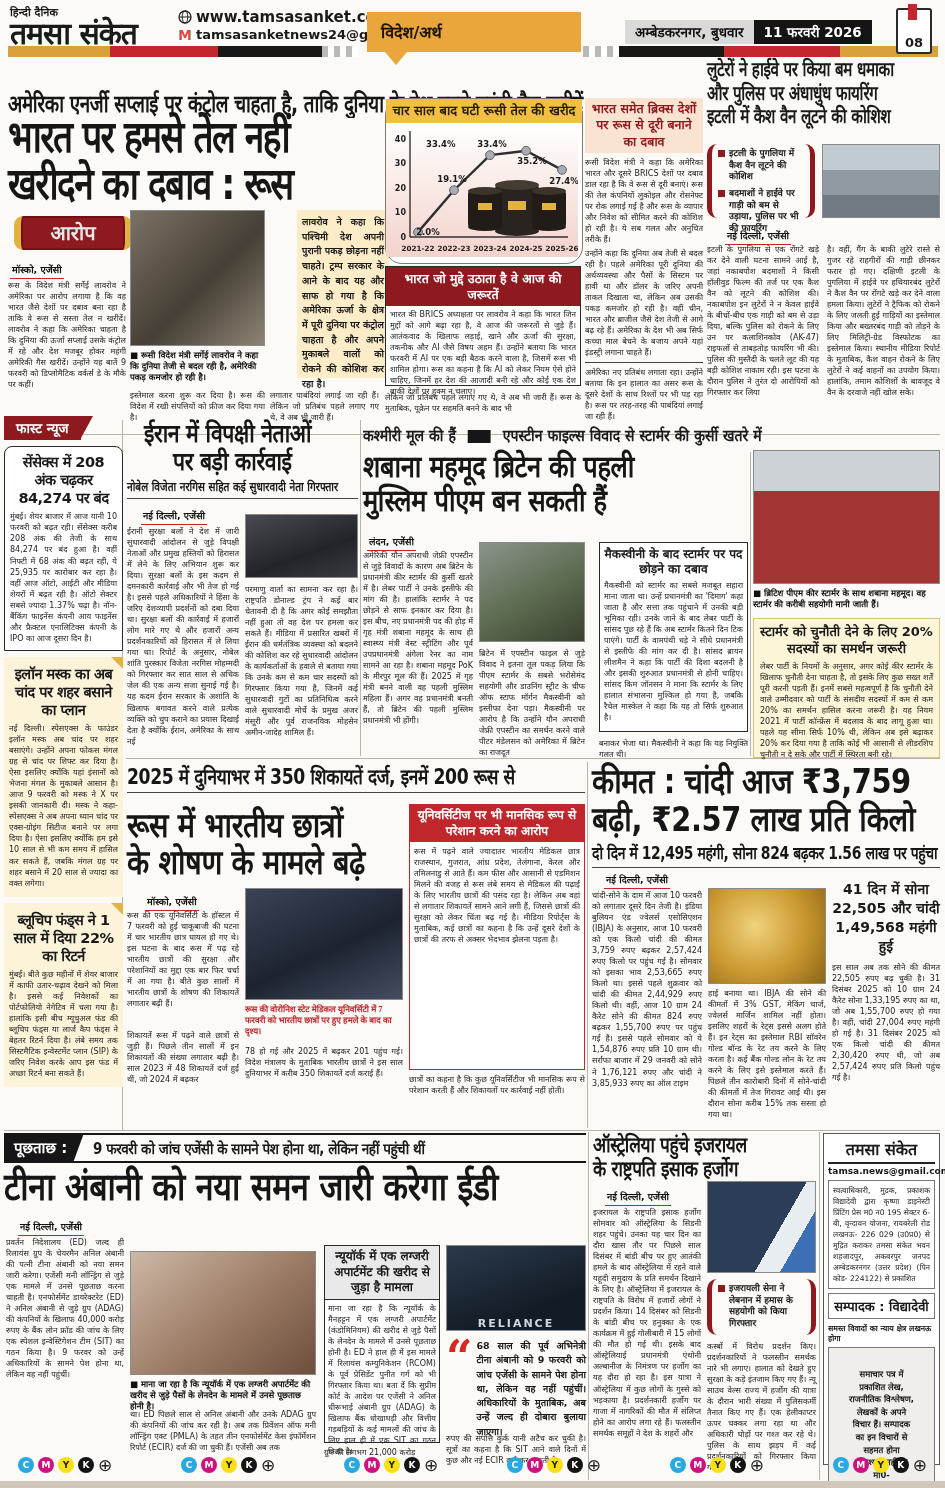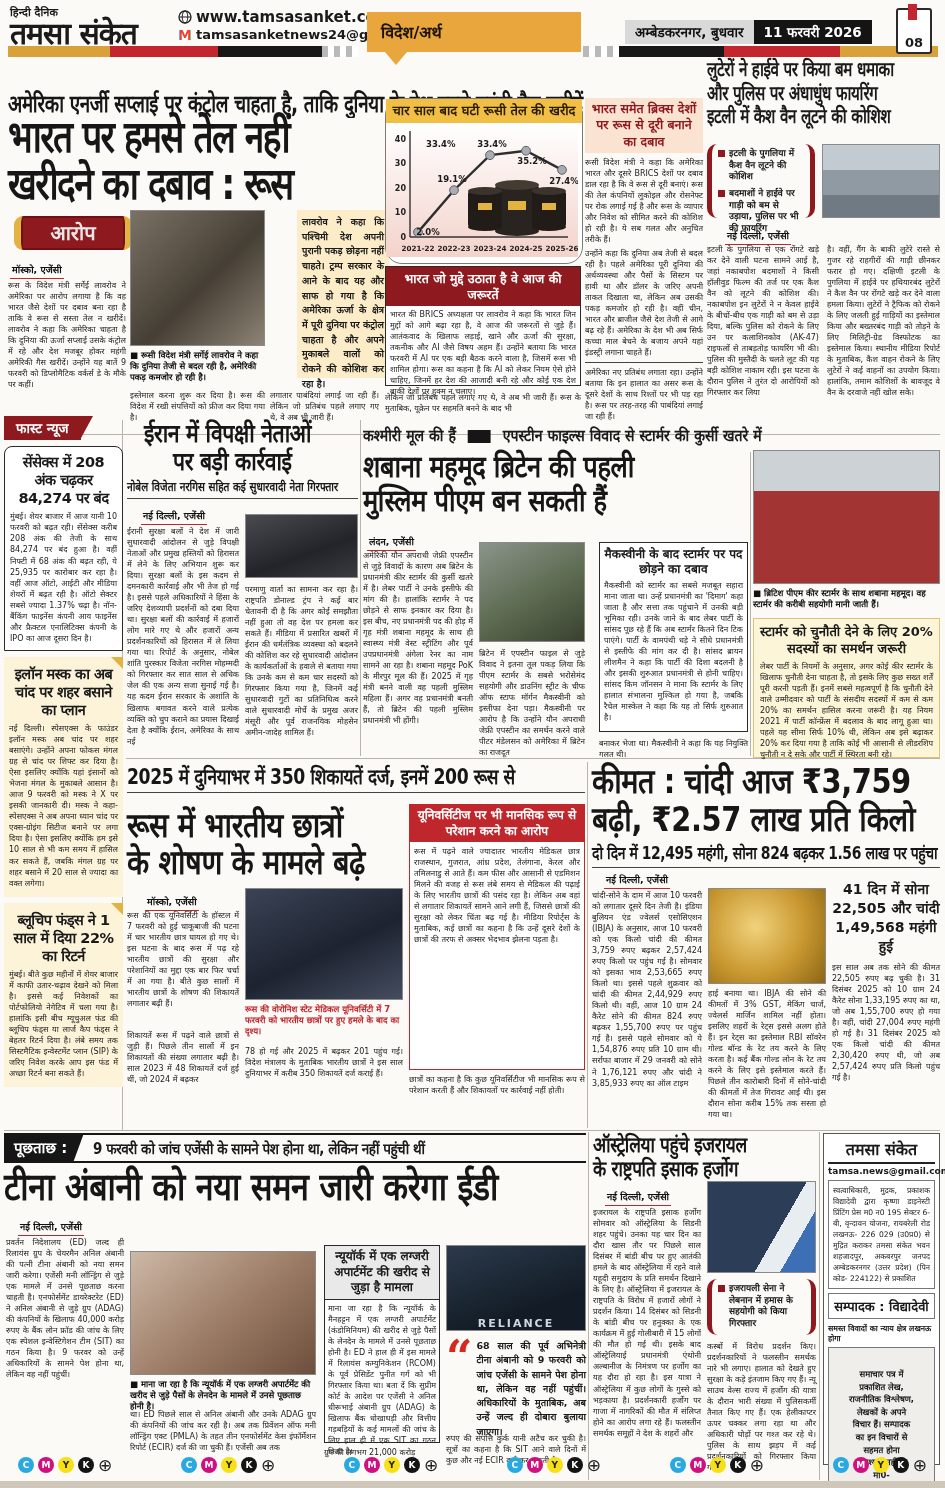--- a/index.html
+++ b/index.html
@@ -58,21 +58,21 @@
   .fn-cream{background:#fcf3d9;padding:8px 5px;box-sizing:border-box;position:relative;}
   .fn-cream::after{content:"";position:absolute;top:0;right:0;border-top:12px solid #e3b341;border-left:12px solid transparent;}
   
   .kicker-big{font-weight:800;letter-spacing:-0.5px;color:#161616;}
   .sub-rule{border-bottom:1.5px solid #444;}
   .cream-box{background:#fdf5d7;border:1px solid #d8c480;box-sizing:border-box;padding:5px 6px;}
   .cream-box .t{font-weight:800;font-size:13px;text-align:center;line-height:1.3;margin-bottom:3px;}
   .gray-title{background:#e9e9e9;border-bottom:1.5px solid #2a2a2a;font-weight:800;font-size:12px;text-align:center;line-height:1.3;padding:3px 2px;}
   .quote-mark{font-family:"DejaVu Serif",serif;color:#d7281e;font-size:46px;line-height:0.8;font-weight:bold;}
   .pull-quote{font-size:9.5px;font-weight:800;line-height:1.5;text-align:justify;}
-  .red-caption{color:#c0272d;font-size:8.5px;font-weight:bold;line-height:1.3;}
+  .red-caption{color:#c0272d;font-size:8.5px;font-weight:bold;line-height:1.3;font-family:Liberation Serif, serif;}
   
   .strip{border-top:2.5px solid #161616;border-bottom:2.5px solid #161616;display:flex;align-items:center;gap:10px;}
   .strip .lab{background:#161616;color:#fff;font-weight:800;font-size:15px;padding:2px 16px 4px 10px;
               clip-path:polygon(0 0,100% 0,88% 100%,0 100%);}
   .strip .txt{font-weight:800;font-size:15px;letter-spacing:-0.5px;}
   
   .imprint{border:1.5px solid #555;box-sizing:border-box;padding:4px;background:#fff;}
   .imprint .t{font-weight:800;font-size:16px;text-align:center;border-bottom:2px solid #222;padding-bottom:2px;}
   .imprint .e{font-size:9px;text-align:center;font-weight:bold;margin:2px 0 4px 0;}
   .imprint .bx{border:1px solid #777;padding:4px;font-size:7.6px;line-height:1.45;text-align:justify;}

